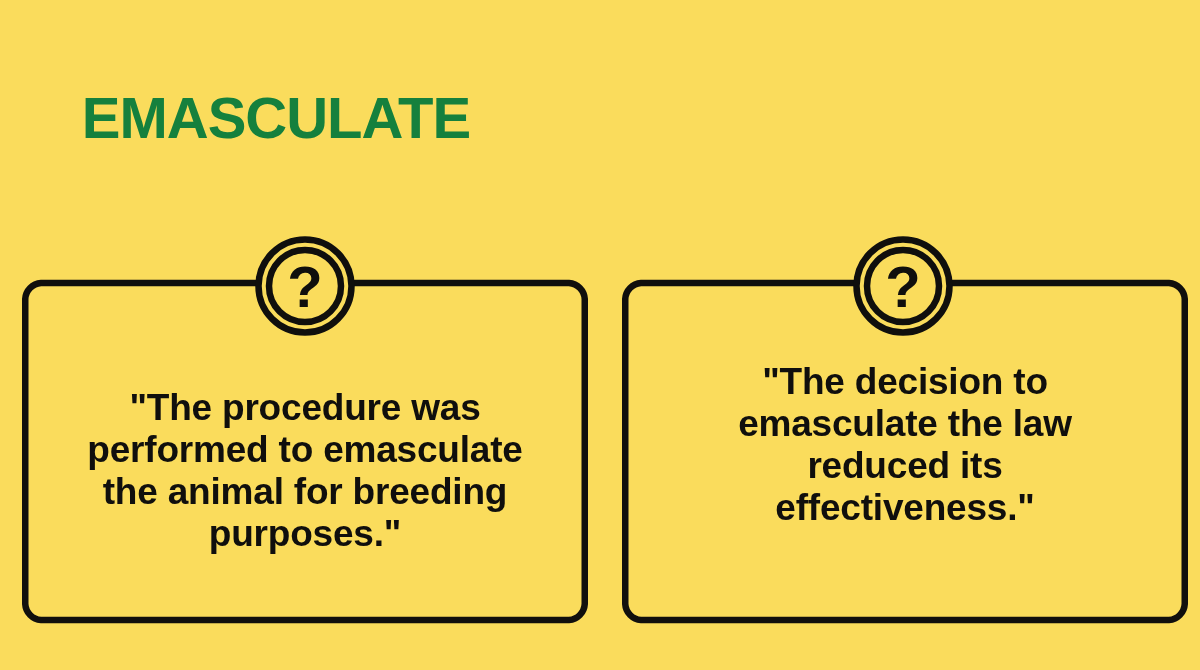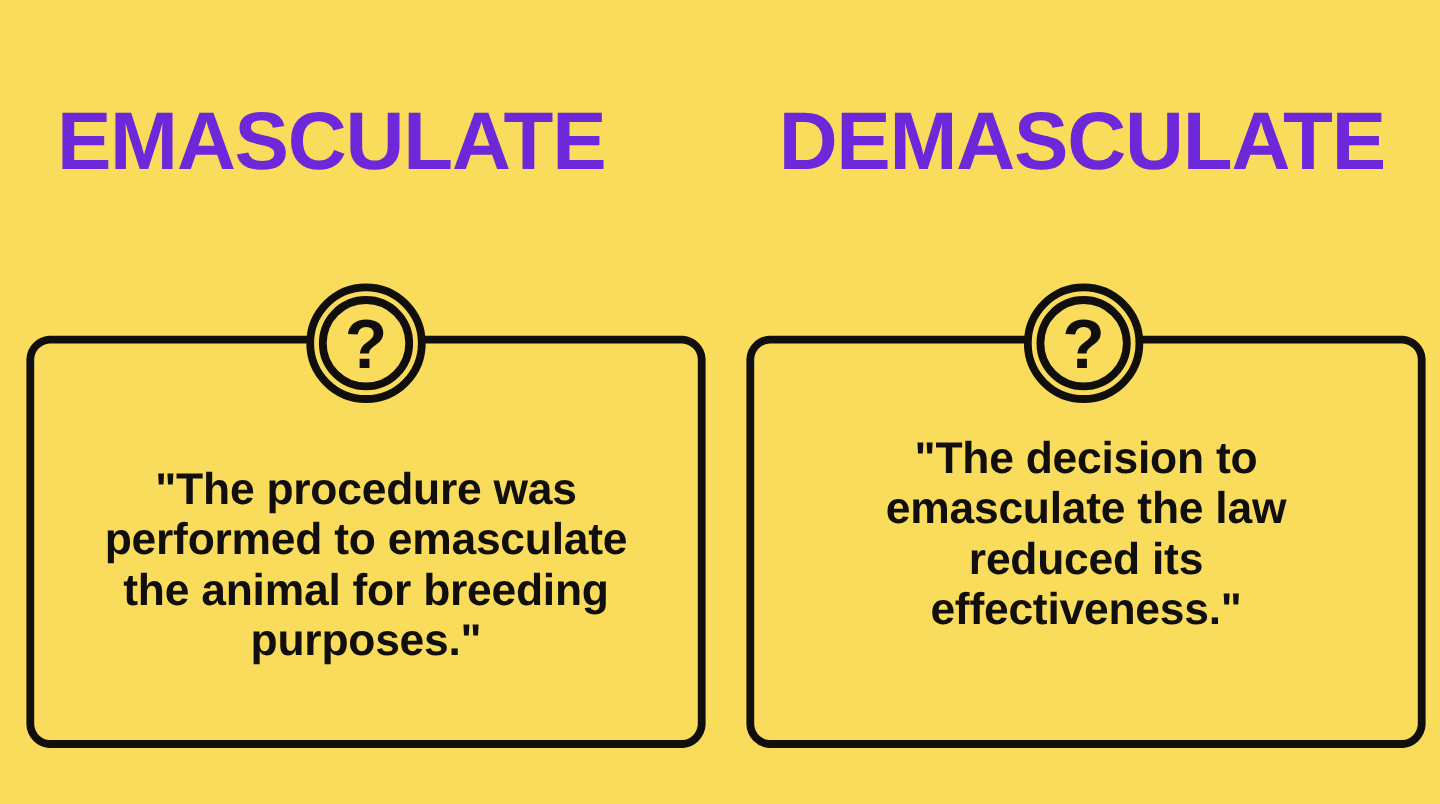--- a/index.html
+++ b/index.html
@@ -19,24 +19,24 @@
     height: 670px;
     background: #FADC5C;
   }
 
   
   .title {
     position: absolute;
     top: 76px;
     height: 84px;
     line-height: 84px;
-    color: #6d28d9;
+    color: #15803d;
     font-family: "Liberation Sans Narrow", "Liberation Sans", sans-serif;
     font-weight: 700;
-    font-size: 68px;
+    font-size: 58px;
     letter-spacing: -1px;
     white-space: nowrap;
     text-align: center;
   }
   #title-left {
     left: 0px;
     width: 552px;
   }
   #title-right {
     left: 603px;
@@ -123,21 +123,20 @@
       <circle class="badge-ring" cx="283" cy="49" r="36"></circle>
       <text class="qmark" x="283" y="70">?</text>
     </svg>
 
     <div class="quote" id="quote-left">"The procedure was
 performed to emasculate
 the animal for breeding
 purposes."</div>
   </div>
 
-  <div class="title" id="title-right">DEMASCULATE</div>
 
   <div class="panel" id="panel-right">
 
     <svg viewBox="0 0 566 386" preserveAspectRatio="none">
       <path class="card-outline" d="M 234 46
                L 19 46
                A 17 17 0 0 0 3.25 62
                L 3.25 367
                A 17 17 0 0 0 19 383
                L 547 383

